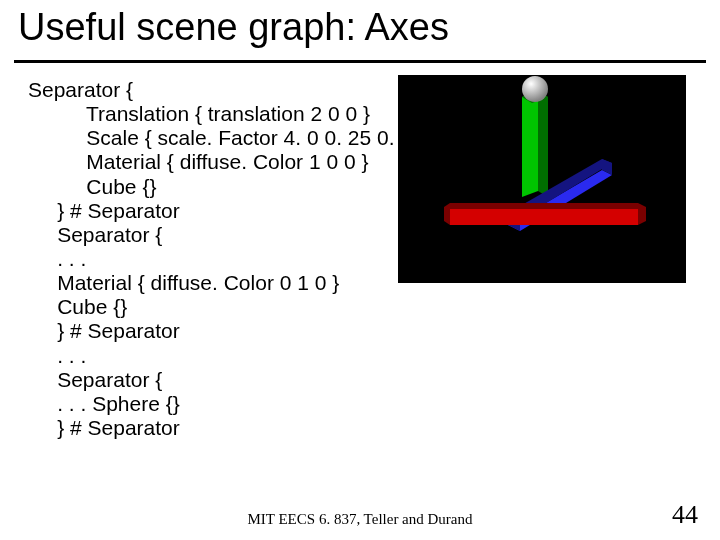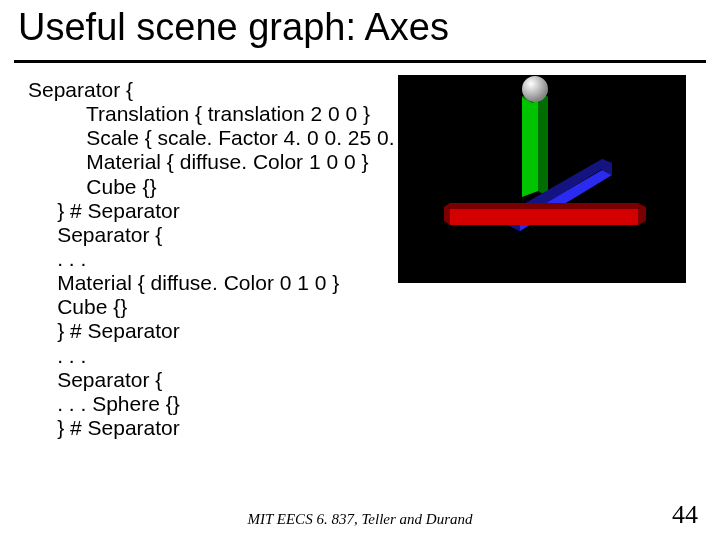--- a/index.html
+++ b/index.html
@@ -3,21 +3,21 @@
 <meta charset="utf-8">
 <style>
   * { margin: 0; padding: 0; box-sizing: border-box; }
   html, body { width: 720px; height: 540px; background: #fff; font-family: Arial, Helvetica, sans-serif; }
   .slide { position: relative; width: 720px; height: 540px; }
   .title { position: absolute; left: 18px; top: 6px; font-size: 38px; font-weight: 400; color: #000; }
   .rule { position: absolute; left: 14px; top: 60px; width: 692px; height: 0; border-top: 3px solid #000; }
   .code { position: absolute; left: 28px; top: 78px; font-size: 21px; line-height: 1.15; color: #000; white-space: pre; font-family: Arial, Helvetica, sans-serif; }
   .render { position: absolute; left: 398px; top: 75px; width: 288px; height: 208px; background: #000; }
   .render svg { width: 100%; height: 100%; display: block; }
-  .footer { position: absolute; left: 0; bottom: 12px; width: 100%; text-align: center; font-family: "Times New Roman", Times, serif; font-size: 15px; color: #000; font-style: italic; }
+  .footer { position: absolute; left: 0; bottom: 12px; width: 100%; text-align: center; font-family: "Times New Roman", Times, serif; font-size: 15px; color: #000; }
   .pageno { position: absolute; right: 22px; bottom: 10px; font-family: "Times New Roman", Times, serif; font-size: 26px; color: #000; }
 </style>
 </head>
 <body>
 
 <div class="slide">
   <div class="title">Useful scene graph: Axes</div>
   <div class="rule"></div>
 
   <div class="code" id="code-block">Separator {

